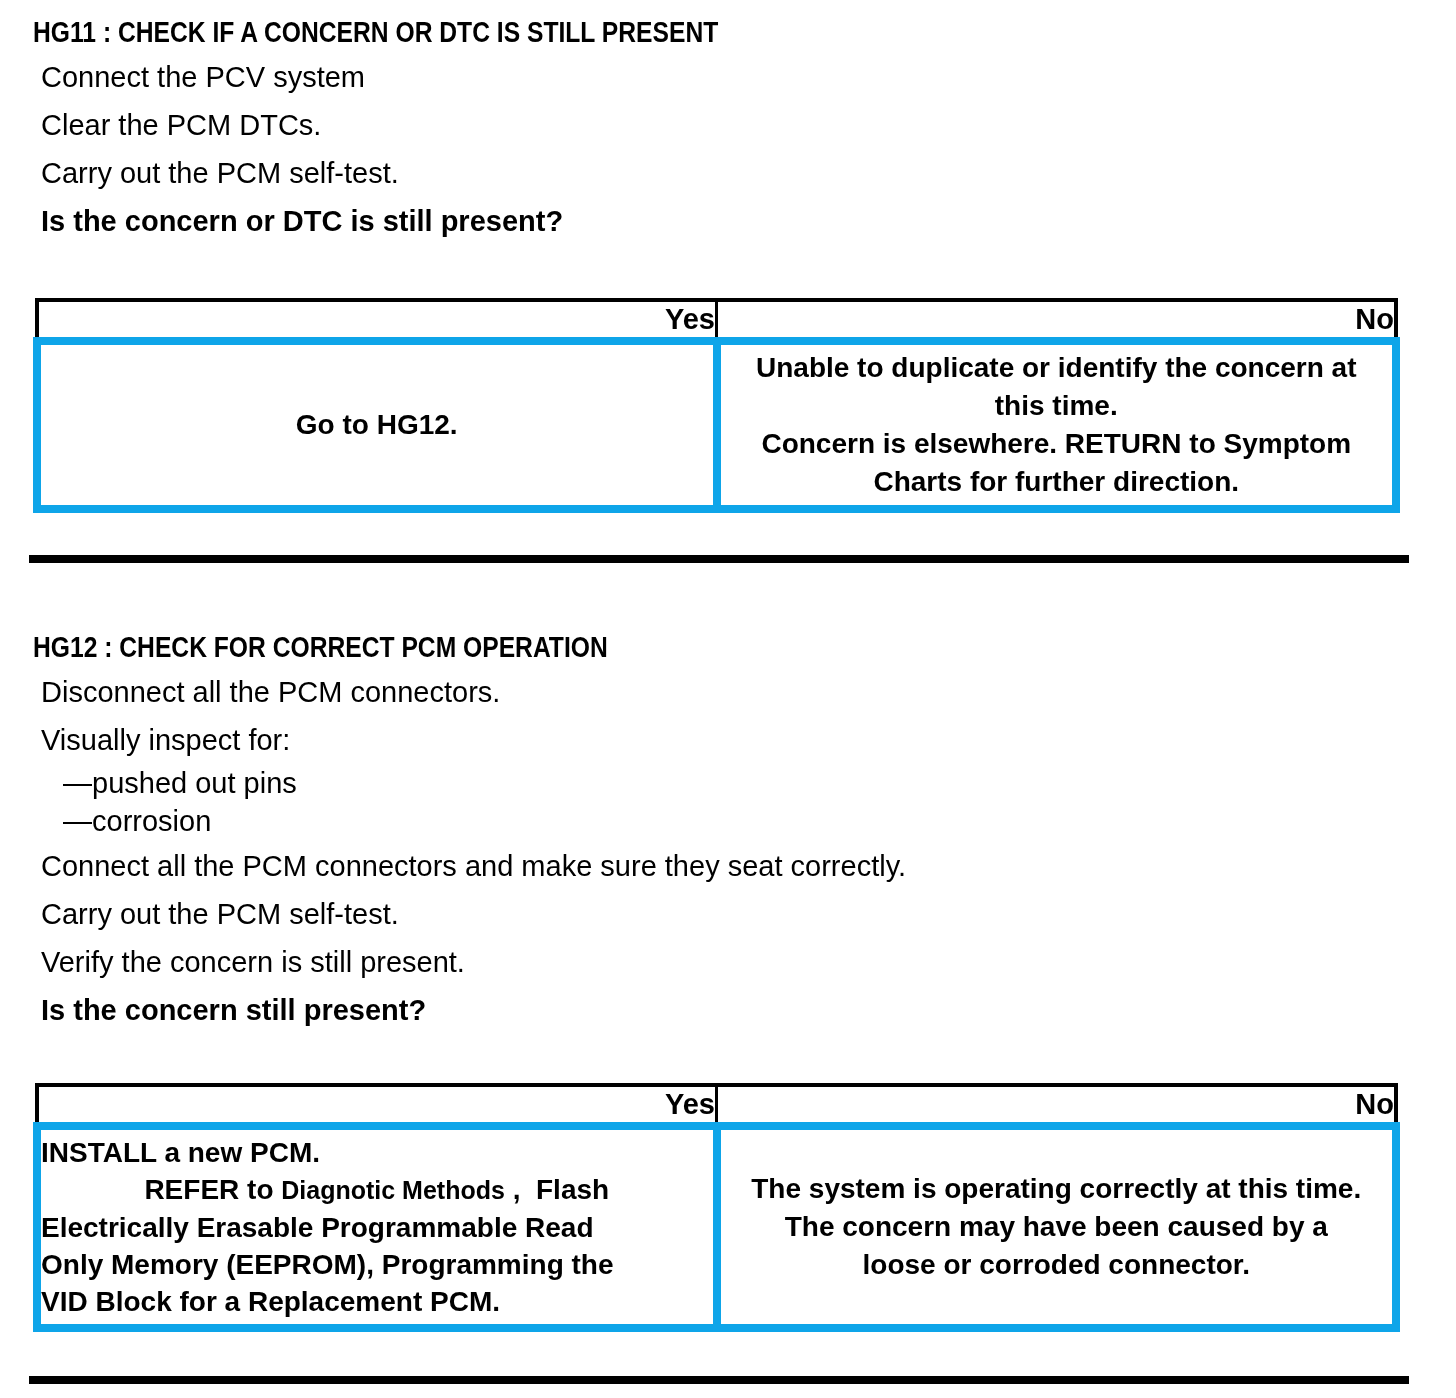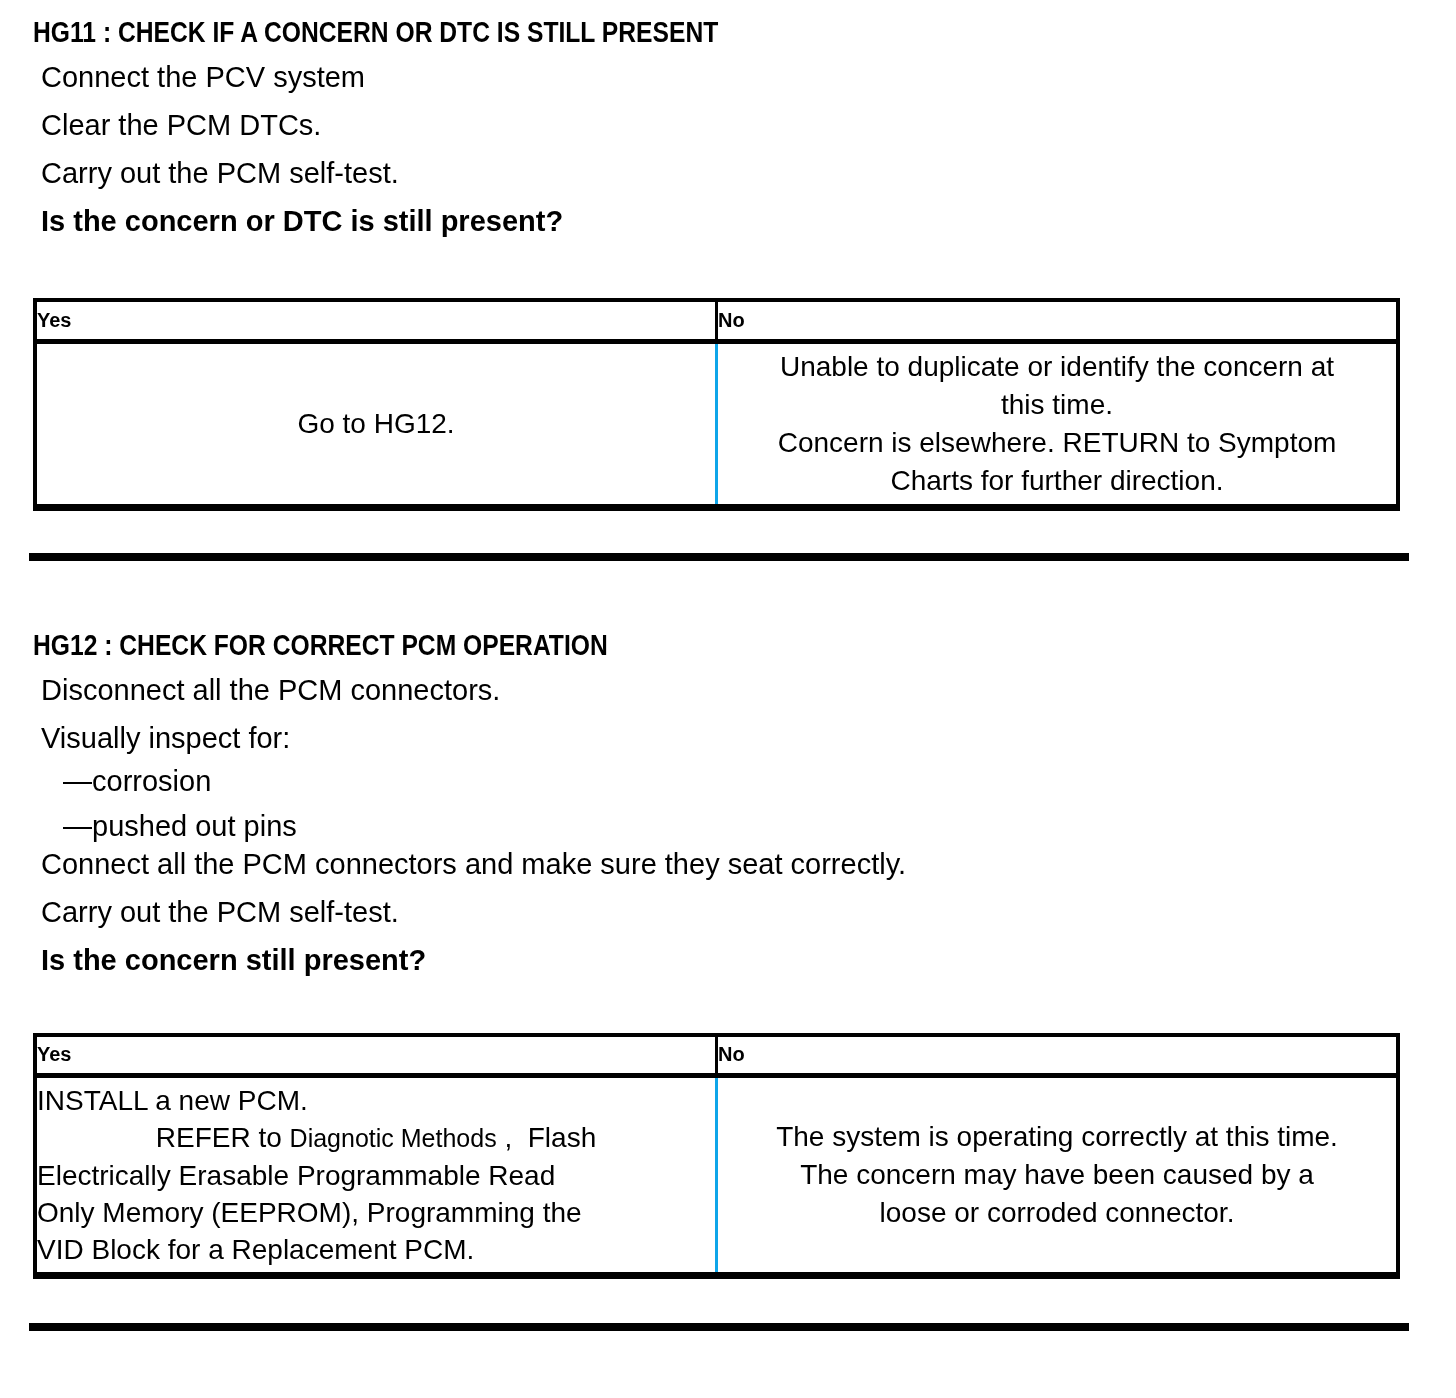--- a/index.html
+++ b/index.html
@@ -38,30 +38,31 @@
     table-layout: fixed;
     width: 1367px;
     border: 4px solid #000;
     border-bottom-width: 7px;
     font-size: 28px;
   }
   table.result-table th {
     border: 3px solid #000;
     border-bottom: 5px solid #000;
     height: 41px;
-    font-size: 20px;
+    font-size: 29px;
     font-weight: bold;
-    text-align: left;
+    text-align: right;
     vertical-align: middle;
     padding: 0;
   }
   table.result-table td {
-    border: 3px solid #0ea5e9;
+    border: 8px solid #0ea5e9;
     vertical-align: middle;
     padding: 4px 0;
+    font-weight: bold;
   }
   #table-hg11 td { height: 153px; }
   #table-hg12 td { height: 196px; margin-left: 40px; }
 
   .cell-center { text-align: center; }
   .multiline { white-space: pre; line-height: 38px; }
 
   .yes-cell-hg12 { padding: 2px 0 4px 2px; }
   .install-line { text-align: left; white-space: pre; line-height: 37px; }
   .refer-line { text-align: center; white-space: pre; line-height: 37px; }
@@ -108,24 +109,25 @@
     </tbody>
       </table>
   </div>
 
   <div class="thick-rule rule-1"></div>
 
   <div>
     <h1 class="section-heading heading-hg12">HG12 : CHECK FOR CORRECT PCM OPERATION</h1>
     <p class="step">Disconnect all the PCM connectors.</p>
     <p class="step tight">Visually inspect for:</p>
+    <p class="sub-item">—pushed out pins</p>
     <p class="sub-item last">—corrosion</p>
-    <p class="sub-item">—pushed out pins</p>
     <p class="step">Connect all the PCM connectors and make sure they seat correctly.</p>
     <p class="step">Carry out the PCM self-test.</p>
+    <p class="step">Verify the concern is still present.</p>
     <p class="step question q2">Is the concern still present?</p>
 
     <table class="result-table" id="table-hg12">
       <tbody>
           <tr>
         <th>Yes</th>
         <th>No</th>
       </tr>
       <tr>
         <td class="yes-cell-hg12">

